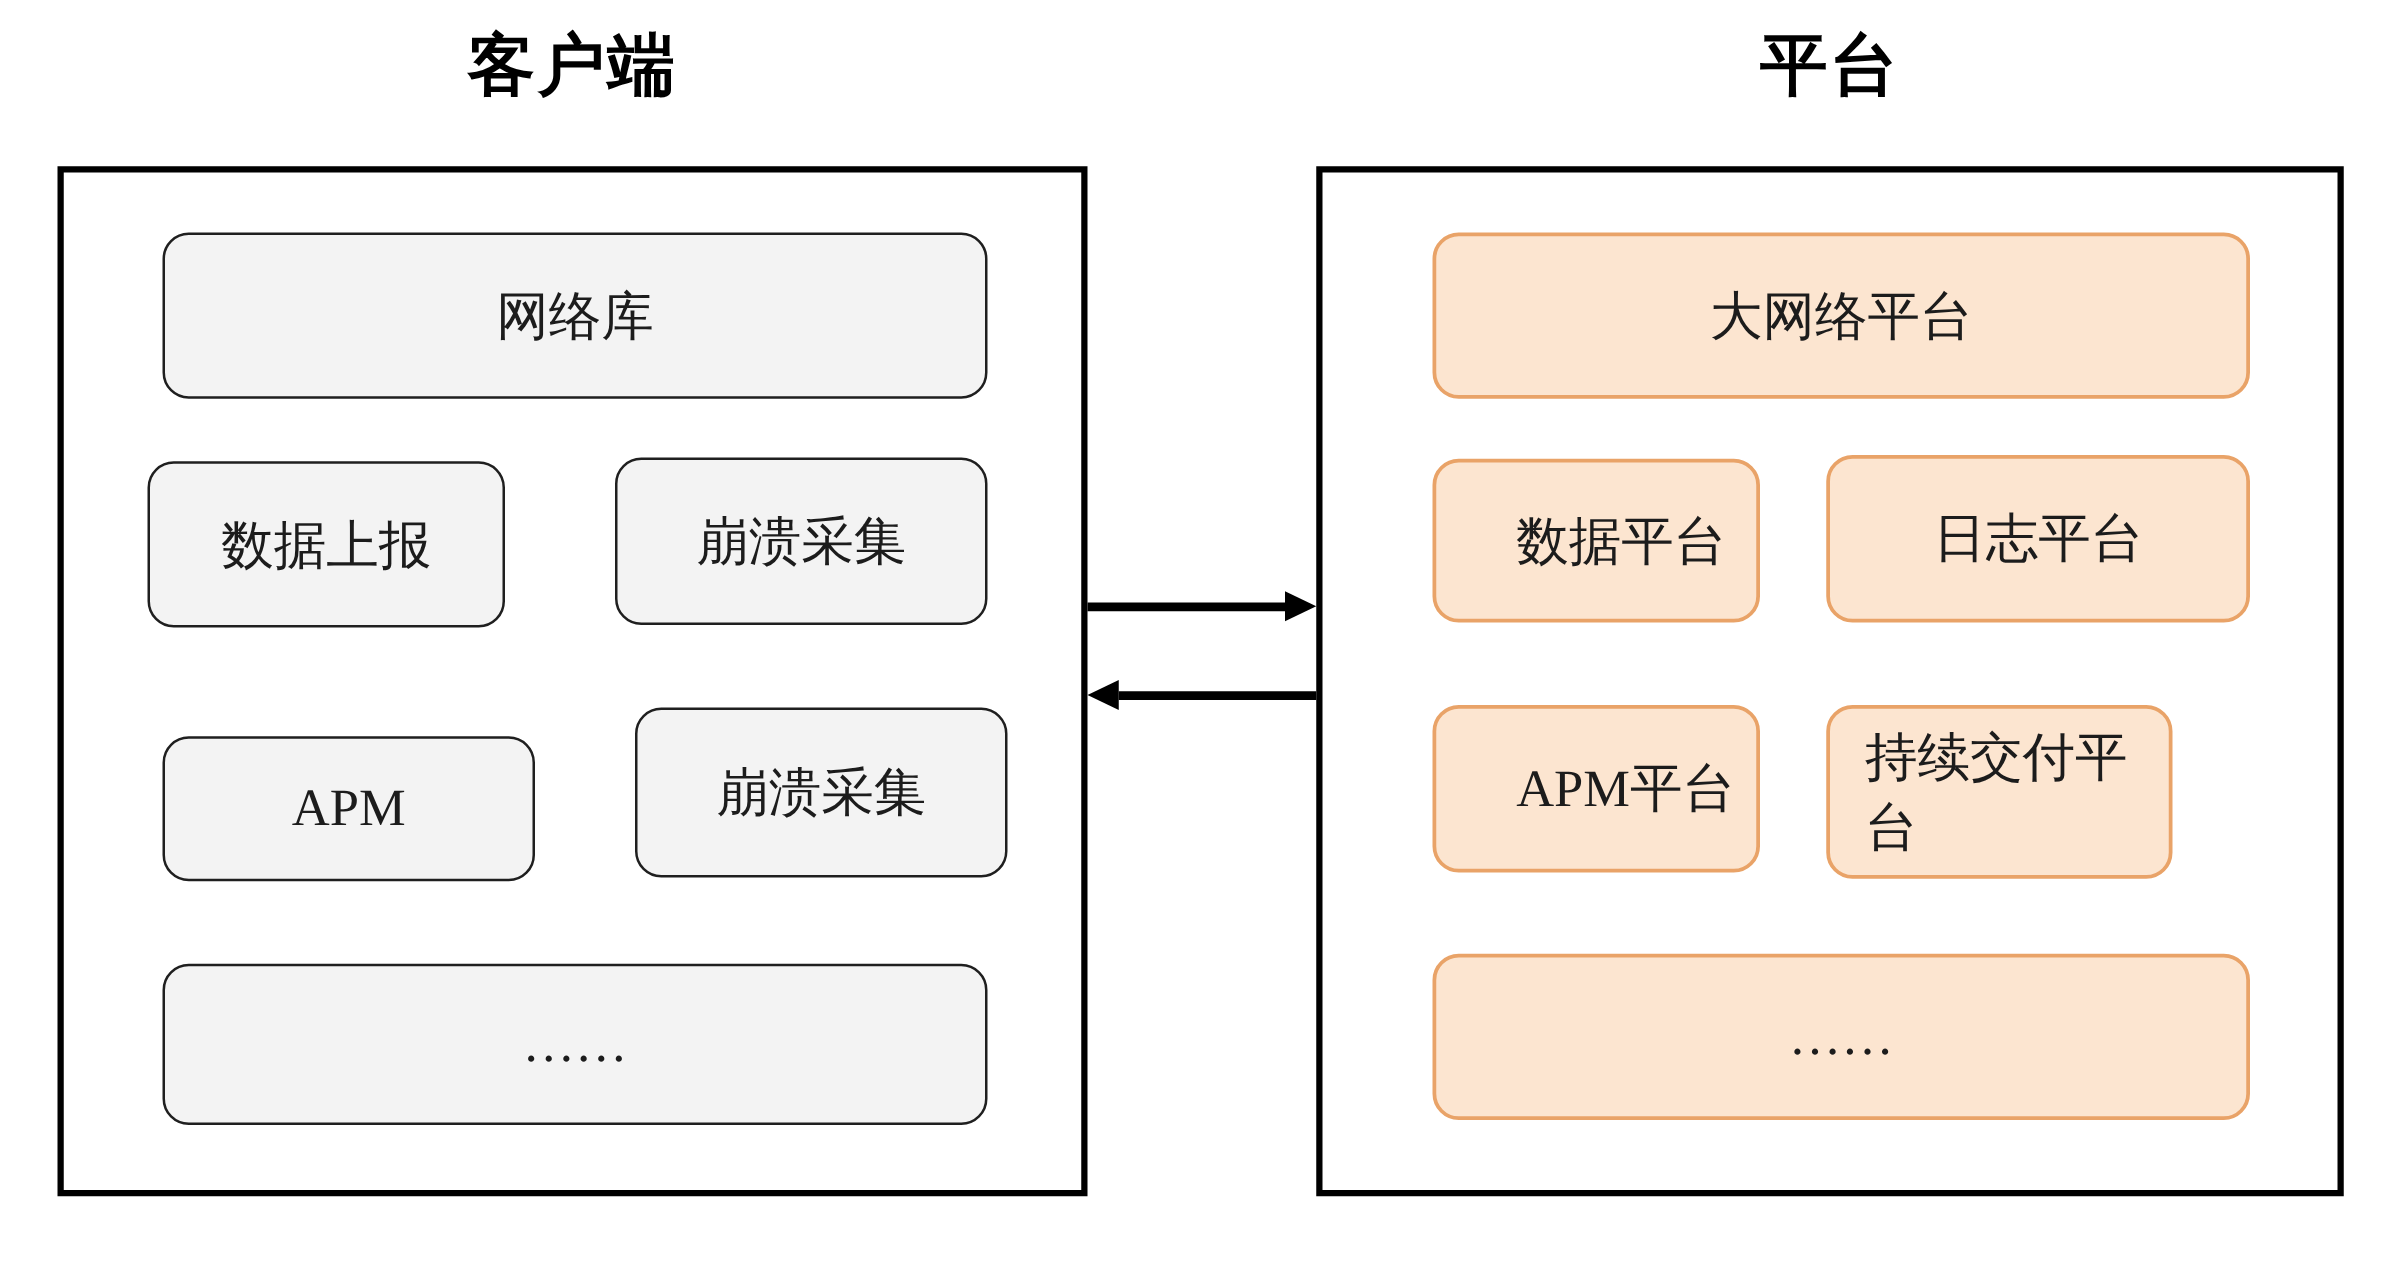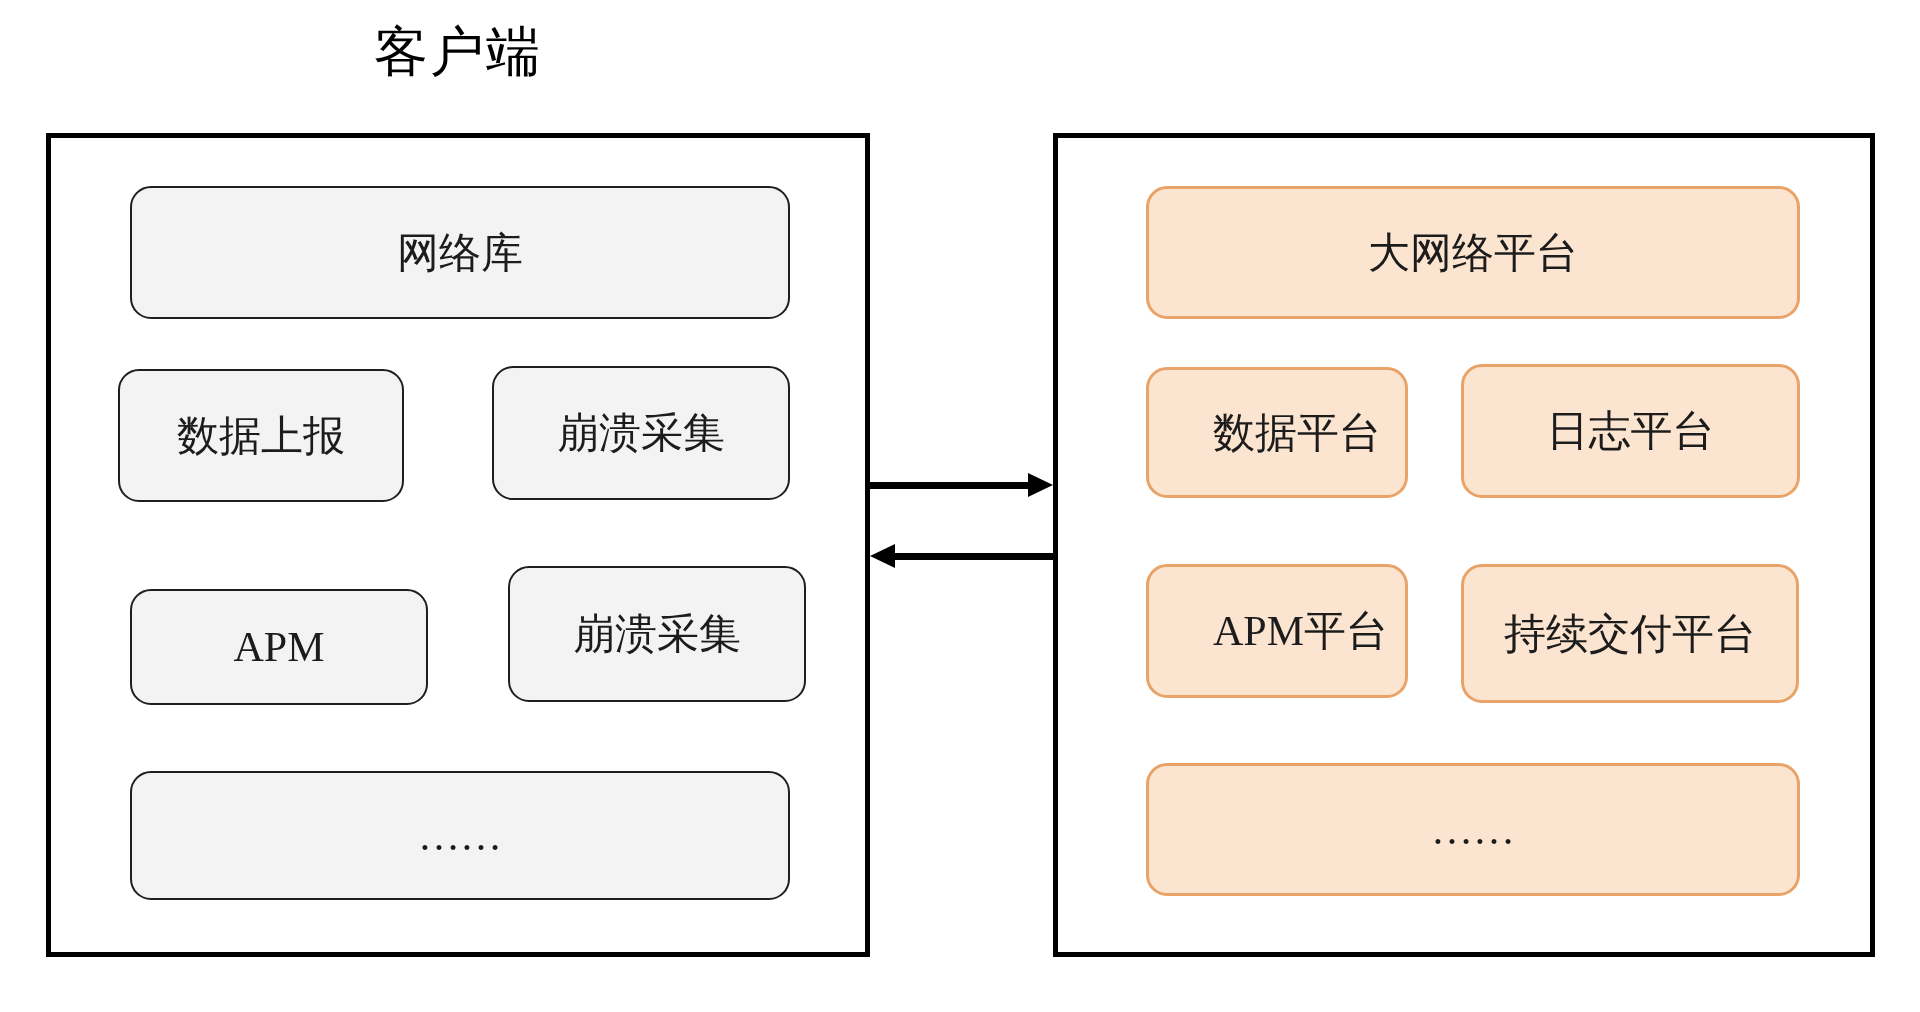--- a/index.html
+++ b/index.html
@@ -18,21 +18,21 @@
 
   
   .group-title {
     position: absolute;
     top: 12px;
     height: 80px;
     line-height: 80px;
     text-align: center;
     font-family: "Liberation Serif", "DejaVu Serif", serif;
     font-size: 54px;
-    font-weight: 400;
+    font-weight: 700;
     color: #000000;
     letter-spacing: 2px;
   }
   .group-title.left  { left: 46px;   width: 824px; }
   .group-title.right { left: 1053px; width: 822px; }
 
   
   .panel {
     position: absolute;
     top: 133px;
@@ -71,21 +71,21 @@
   .n-log-collect   { left: 492px; top: 366px; width: 298px; height: 134px; }
   .n-apm           { left: 130px; top: 569px; width: 298px; height: 116px; margin-top: 20px; }
   .n-crash-collect { left: 492px; top: 566px; width: 298px; height: 136px; margin-left: 16px; }
   .n-client-more   { left: 130px; top: 771px; width: 660px; height: 129px; }
 
   
   .n-big-network   { left: 1146px; top: 186px; width: 654px; height: 133px; text-align: right; }
   .n-data-platform { left: 1146px; top: 367px; width: 262px; height: 131px; padding-left: 40px; }
   .n-log-platform  { left: 1461px; top: 364px; width: 339px; height: 134px; }
   .n-apm-platform  { left: 1146px; top: 564px; width: 262px; height: 134px; padding-left: 47px; }
-  .n-cd-platform   { left: 1461px; top: 564px; width: 338px; height: 139px; }
+  .n-cd-platform   { left: 1461px; top: 564px; width: 277px; height: 139px; padding-left: 28px; }
   .n-platform-more { left: 1146px; top: 763px; width: 654px; height: 133px; }
 
   
   .arrow {
     position: absolute;
     height: 24px;
   }
   .arrow .shaft {
     position: absolute;
     top: 9px;
@@ -107,20 +107,21 @@
   .arrow.to-left { left: 870px; top: 544px; width: 183px; }
   .arrow.to-left .shaft { left: 25px; width: 158px; }
   .arrow.to-left .head  { left: 0; border-right: 25px solid #000000; }
 </style>
 </head>
 <body>
 
 <div class="canvas">
 
   <div class="group-title left">客户端</div>
+  <div class="group-title right">平台</div>
 
   <div class="panel left"></div>
 
   <div class="node gray n-network-lib">
     <span>网络库</span>
   </div>
 
   <div class="node gray n-data-report">
     <span>数据上报</span>
   </div>

